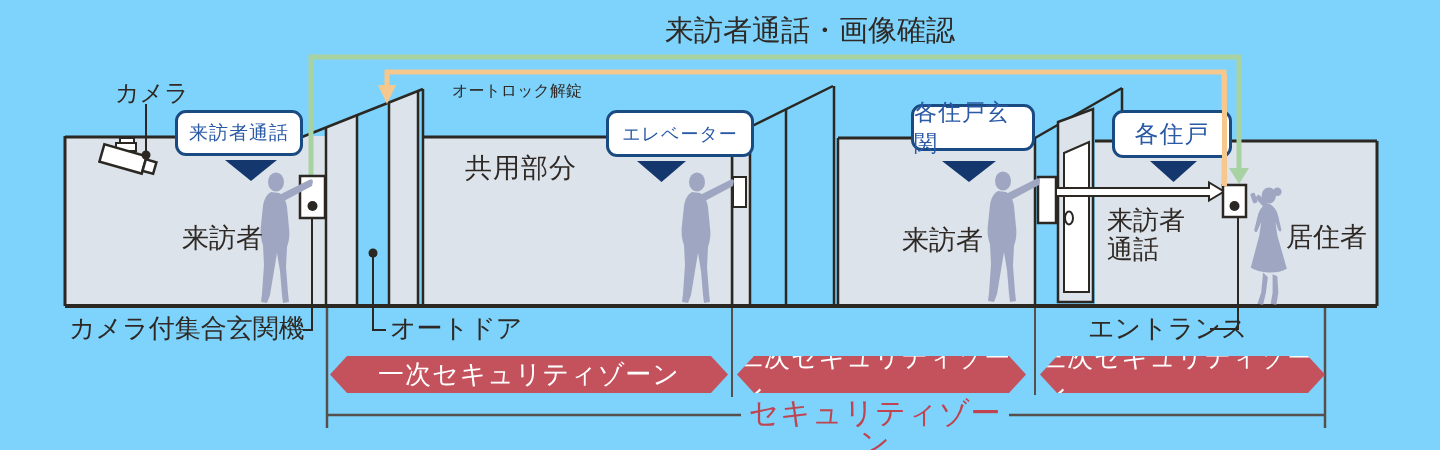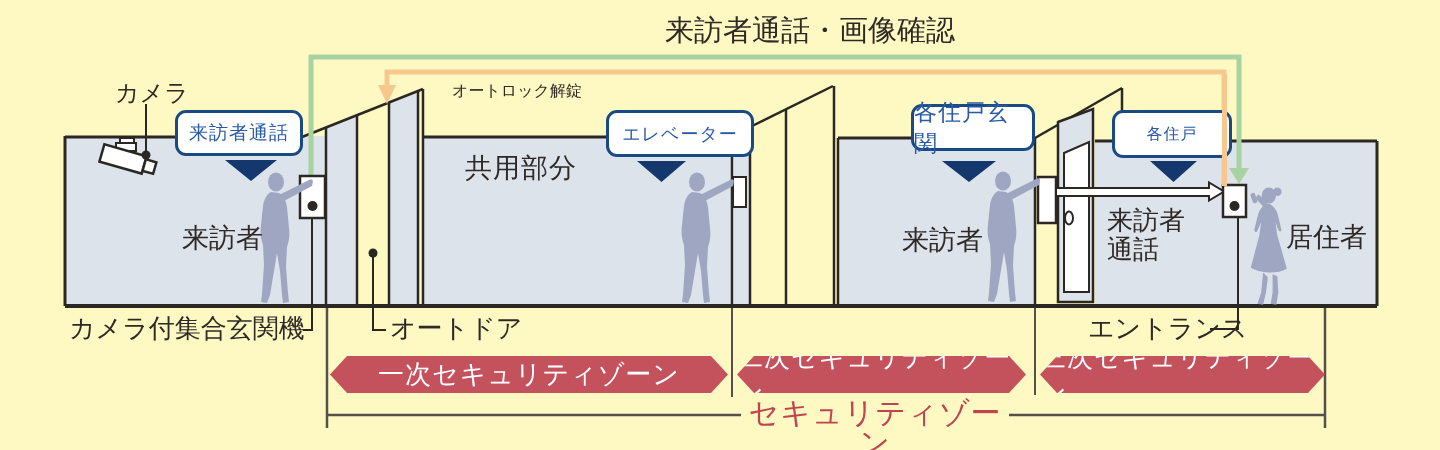--- a/index.html
+++ b/index.html
@@ -1,17 +1,17 @@
 <!DOCTYPE html>
 <html style="--wall: #dce3ea; --silhouette: #9fa6c2; --badge_border: #1a4a82; --badge_text: #2a5aa5; --triangle: #14386e; --green: #a9d2a2; --orange: #f7c88e; --zone_red: #c4525c; --zone_text_red: #bf4450; --line: #2b2723; --bracket: #55504b;"><head>
 <meta charset="utf-8">
 <style>
   html,body{margin:0;padding:0;background:#fff;}
   #stage{
-    position:relative;width:1440px;height:450px;background:#fef9c3;overflow:hidden;
+    position:relative;width:1440px;height:450px;background:#7dd3fc;overflow:hidden;
     font-family:"Liberation Serif","DejaVu Serif",serif;color:var(--line,#2b2723);
   }
   #stage svg{position:absolute;left:0;top:0;z-index:1;}
   .txt{position:absolute;z-index:2;line-height:1;white-space:nowrap;color:#2e2925;}
   .badge{
     position:absolute;z-index:2;background:#fff;border:3.5px solid var(--badge_border,#1a4a82);
     border-radius:11px;display:flex;align-items:center;justify-content:center;
     color:var(--badge_text,#2a5aa5);box-sizing:border-box;letter-spacing:1px;
   }
   .zone-arrow{
@@ -173,21 +173,21 @@
 
   <div class="badge" style="left:175px;top:110px;width:128px;height:46px;font-size:19px;">
       <span>来訪者通話</span>
     </div>
   <div class="badge" style="left:606px;top:110px;width:148px;height:47px;font-size:18px;">
       <span>エレベーター</span>
     </div>
   <div class="badge" style="left:911px;top:104px;width:124px;height:47px;font-size:23px;">
       <span>各住戸玄関</span>
     </div>
-  <div class="badge" style="left:1112px;top:110px;width:120px;height:48px;font-size:16px;">
+  <div class="badge" style="left:1112px;top:110px;width:120px;height:48px;font-size:24px;">
       <span>各住戸</span>
     </div>
 
   <div class="orange-overlay"></div>
 
   <div class="zone-arrow" style="left:330px;width:398px;">
       <span>一次セキュリティゾーン</span>
     </div>
   <div class="zone-arrow" style="left:737px;width:289px;">
       <span>二次セキュリティゾーン</span>

